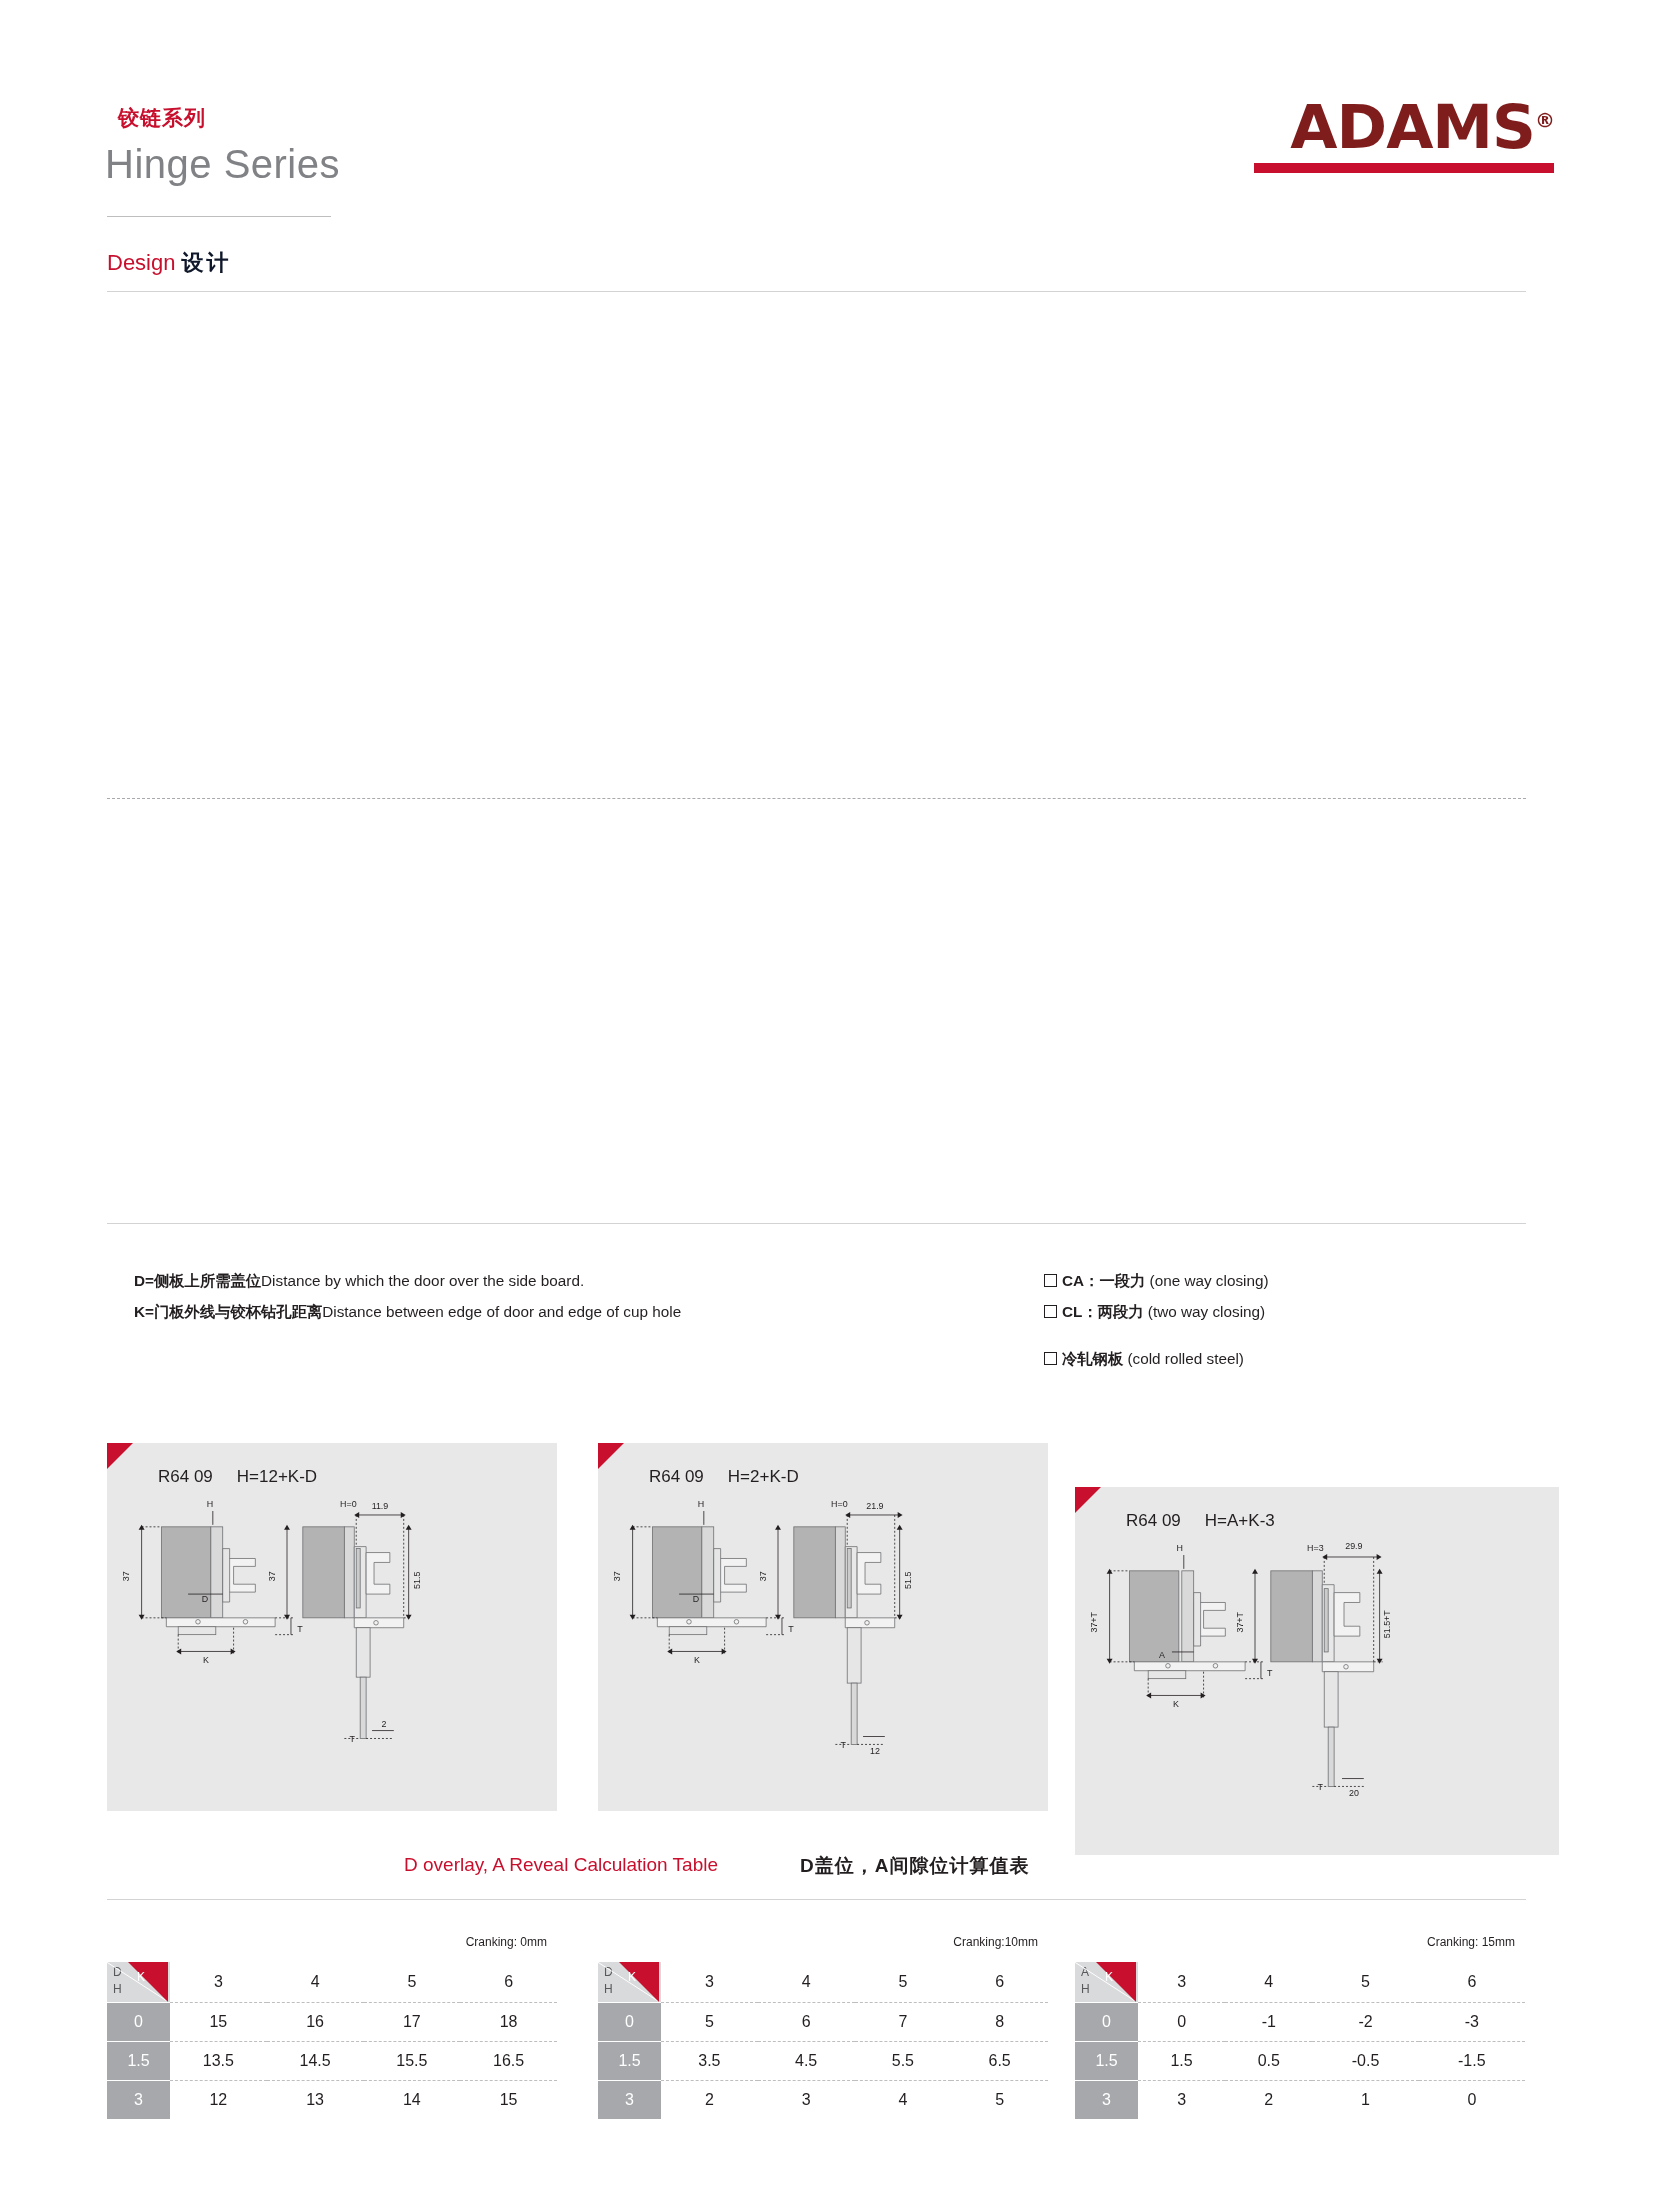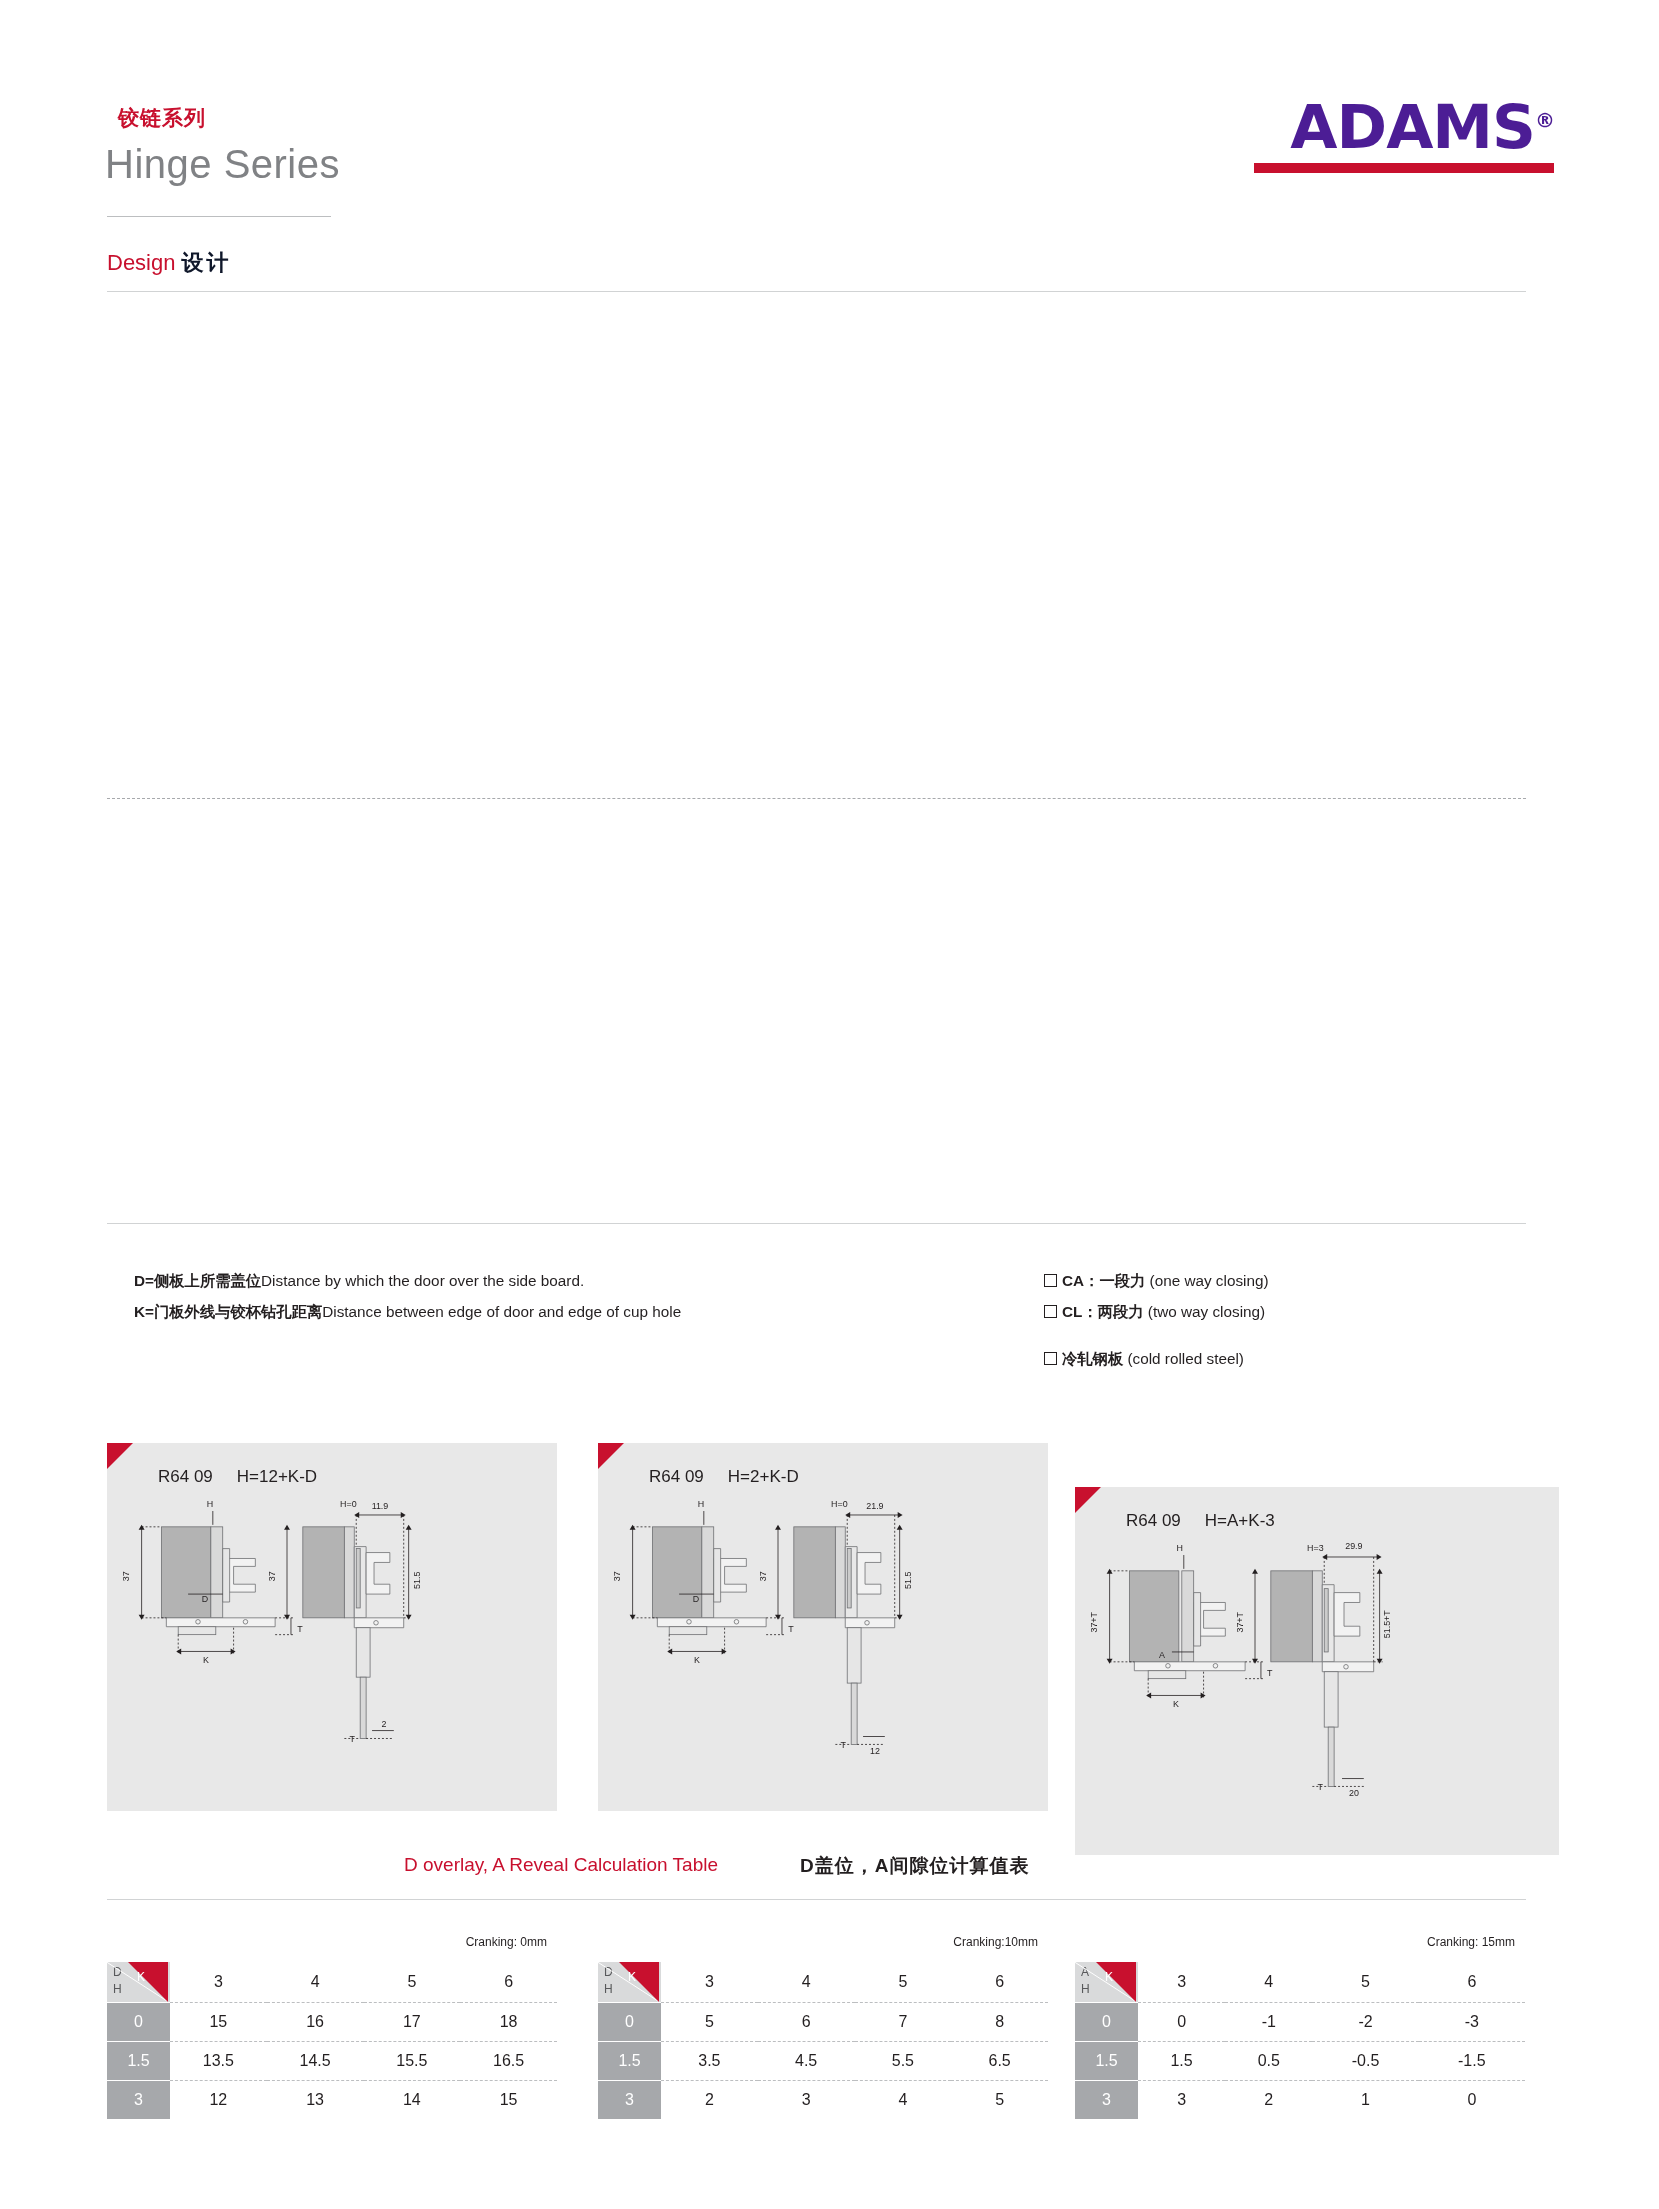--- a/index.html
+++ b/index.html
@@ -31,21 +31,21 @@
   }
   .design-line .en{color:#c8102e;}
   .design-line .cn{color:#0f172a;font-weight:bold;letter-spacing:3px;}
   .hdr-rule2{
     position:absolute;left:107px;top:291px;width:1419px;height:1px;background:#d1d3d4;
   }
 
   
   .logo{
     position:absolute;right:105px;top:96px;
-    font-size:61px;font-weight:bold;color:#4c1d95;
+    font-size:61px;font-weight:bold;color:#7f1d1d;
     letter-spacing:-1px;font-family:"DejaVu Sans", sans-serif;
     line-height:1;
   }
   .logo .reg{font-size:20px;vertical-align:super;font-weight:bold;}
   .logo-bar{
     position:absolute;right:105px;top:163px;width:300px;height:10px;background:#c8102e;
   }
 
   
   .dashed{

